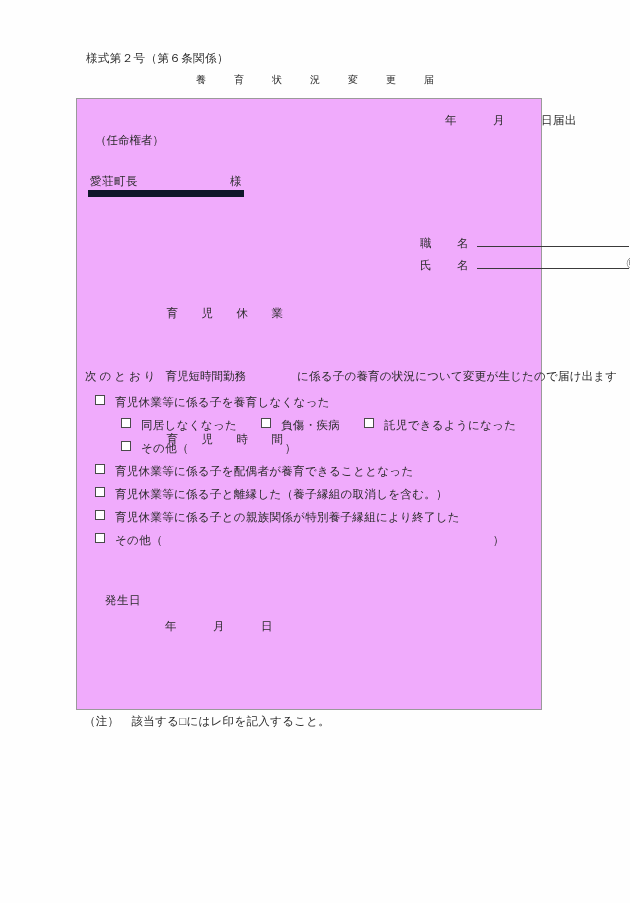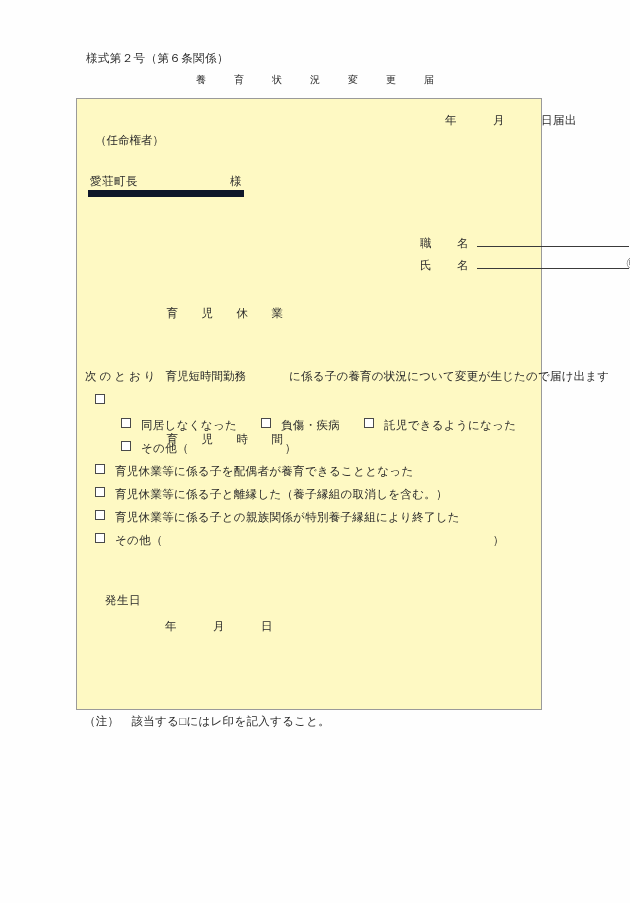--- a/index.html
+++ b/index.html
@@ -45,21 +45,21 @@
 
   
   .form-box {
     position: absolute;
     left: 76px;
     top: 98px;
     width: 466px;
     height: 612px;
     border: 1px solid #9a9a9a;
     box-sizing: border-box;
-    background: #fef9c3;
+    background: #f0abfc;
   }
 
   .abs { position: absolute; white-space: nowrap; }
 
   .submit-date {
     left: 368px;
     top: 14px;
     font-size: 11.5px;
     letter-spacing: 0.5px;
   }
@@ -134,20 +134,21 @@
   }
   .statement .stack .s1,
   .statement .stack .s3 {
     letter-spacing: 6px;
     text-indent: 1px;
   }
   .statement .stack .s2 {
     letter-spacing: 0px;
   }
   .statement .tail {
+    margin-left: 8px;
     letter-spacing: 0.2px;
   }
 
   
   .checklist {
     position: absolute;
     left: 18px;
     top: 296px;
     font-size: 11.5px;
   }
@@ -235,20 +236,21 @@
         <span class="s2">育児短時間勤務</span>
         <span class="s3">育　児　時　間</span>
       </span>
       <span class="tail">に係る子の養育の状況について変更が生じたので届け出ます</span>
     </div>
 
     <div class="checklist">
 
       <div class="ck-row">
         <span class="box"></span>
+        <span class="ck-label">育児休業等に係る子を養育しなくなった</span>
       </div>
 
       <div class="ck-row indent">
         <span class="box"></span>
         <span class="ck-label">同居しなくなった</span>
         <span class="sub-gap-a"></span>
         <span class="box"></span>
         <span class="ck-label">負傷・疾病</span>
         <span class="sub-gap-b"></span>
         <span class="box"></span>

